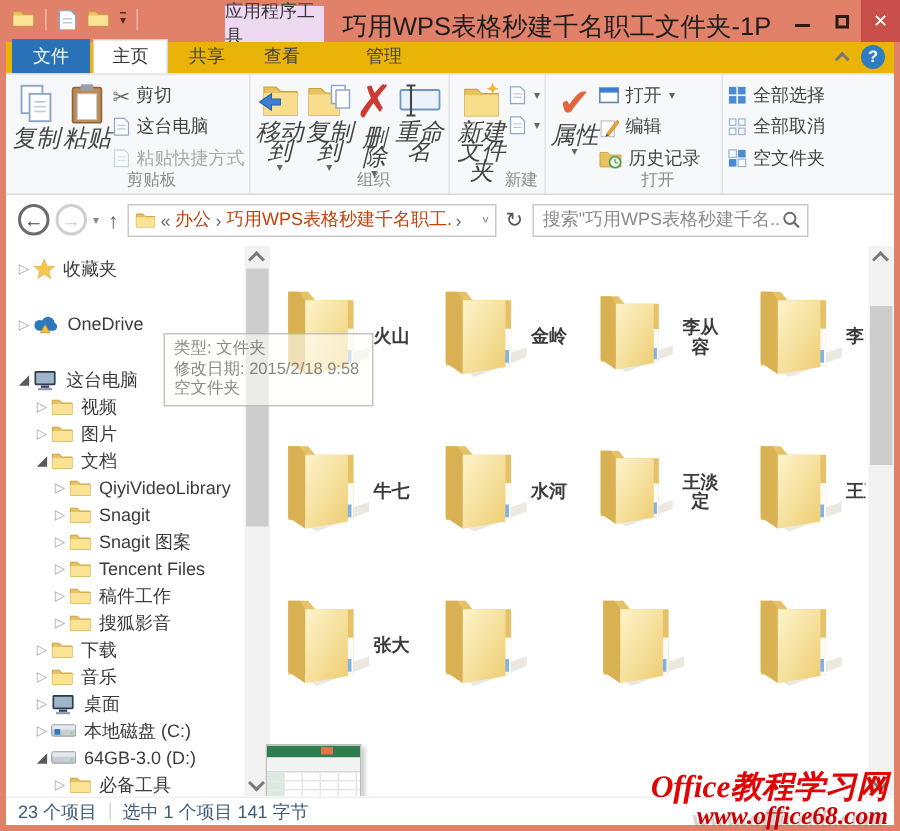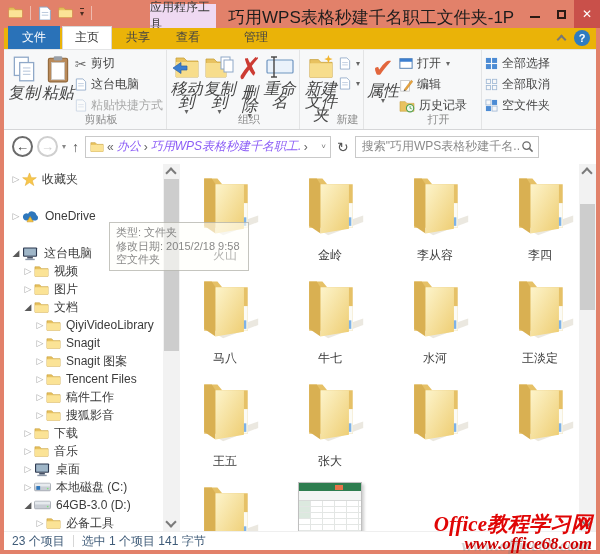--- a/index.html
+++ b/index.html
@@ -52,21 +52,21 @@
   .check-glyph { font-size:26px; line-height:28px; font-weight:bold; color:#E2663D; }
 
   
   .addrbar { position:absolute; left:0; top:103px; width:592px; height:31px; background:#fff; display:flex; align-items:center; }
   .navcirc { width:21px; height:21px; border-radius:50%; display:flex; align-items:center; justify-content:center; font-size:13px; }
   .navcirc.back { border:2px solid #6b6b6b; color:#444; margin-left:8px; }
   .navcirc.fwd  { border:2px solid #CFCFCF; color:#CFCFCF; margin-left:4px; }
   .nav-caret { font-size:8px; color:#888; margin:0 4px; }
   .nav-up { font-size:14px; color:#555; margin:0 6px 0 2px; }
   .crumbbox { display:flex; align-items:center; height:22px; border:1px solid #C9C9C9; width:246px; padding:0 2px 0 4px; gap:3px; }
-  .crumb-txt { white-space:nowrap; overflow:hidden; color:#8b5cf6;font-style:italic; }
+  .crumb-txt { white-space:nowrap; overflow:hidden; color:#c2410c; }
   .crumb-sep { color:#666; font-size:12px; }
   .crumb-dd { margin-left:auto; font-size:8px; color:#777; padding-right:2px; }
   .refresh { font-size:14px; color:#555; margin:0 6px; }
   .searchbox { display:flex; align-items:center; height:22px; border:1px solid #C9C9C9; width:184px; padding:0 4px 0 6px; }
   .search-txt { color:#8a8a8a; white-space:nowrap; overflow:hidden; flex:1; font-size:12px; }
 
   
   .content { position:absolute; left:0; top:136px; width:592px; height:367px; background:#fff; overflow:hidden; }
 
   
@@ -79,21 +79,21 @@
   .gap20 { margin-top:19px; }
   .sb-scroll { position:absolute; left:159px; top:0; width:17px; height:367px; background:#F2F2F2; }
   .sb-thumb { position:absolute; left:1px; width:15px; background:#CDCDCD; }
   .scroll-chev { position:absolute; left:4px; width:8px; height:8px; border-left:2px solid #7a7a7a; border-top:2px solid #7a7a7a; }
   .chevU { transform:rotate(45deg); top:5px; }
   .chevD { transform:rotate(225deg); bottom:5px; }
 
   
   .fgrid { position:absolute; left:173px; top:5px; width:400px; height:362px; overflow:hidden;
            display:grid; grid-template-columns:repeat(4,96px); grid-auto-rows:103px; column-gap:9px; }
-  .tile { display:flex; flex-direction:column; align-items:center; }
+  .tile { display:flex; flex-direction:row; align-items:center;font-weight:bold; }
   .tile svg.fico { width:72px; height:72px; }
   .flabel { margin-top:8px; font-size:12px; color:#3b3b3b; text-align:center; line-height:13px; }
   .thumb { width:64px; height:72px; margin-top:4px; background:#fff; border:1px solid #BFBFBF; box-shadow:2px 2px 3px rgba(0,0,0,.2); overflow:hidden; }
   .thumb .t-head { height:8px; background:#2E7D4F; display:flex; align-items:center; }
   .thumb .t-btn { width:8px; height:5px; background:#E8734A; margin-left:36px; }
   .thumb .t-tools { height:10px; background:#F2F4F3; border-bottom:1px solid #D8DAD9; }
   .thumb .t-row { height:6px; border-bottom:1px solid #E3E6E4; display:flex; }
   .thumb .t-cell { width:12px; border-right:1px solid #E3E6E4; }
   .thumb .t-sel { background:#DCE9DF; }
 
@@ -622,26 +622,20 @@
         <div class="tile">
           <svg class="fico">
               <use href="#i-folder"></use>
             </svg>
           <div class="flabel">李四</div>
         </div>
         <div class="tile">
           <svg class="fico">
               <use href="#i-folder"></use>
             </svg>
-          <div class="flabel">马八</div>
-        </div>
-        <div class="tile">
-          <svg class="fico">
-              <use href="#i-folder"></use>
-            </svg>
           <div class="flabel">牛七</div>
         </div>
         <div class="tile">
           <svg class="fico">
               <use href="#i-folder"></use>
             </svg>
           <div class="flabel">水河</div>
         </div>
         <div class="tile">
           <svg class="fico">

